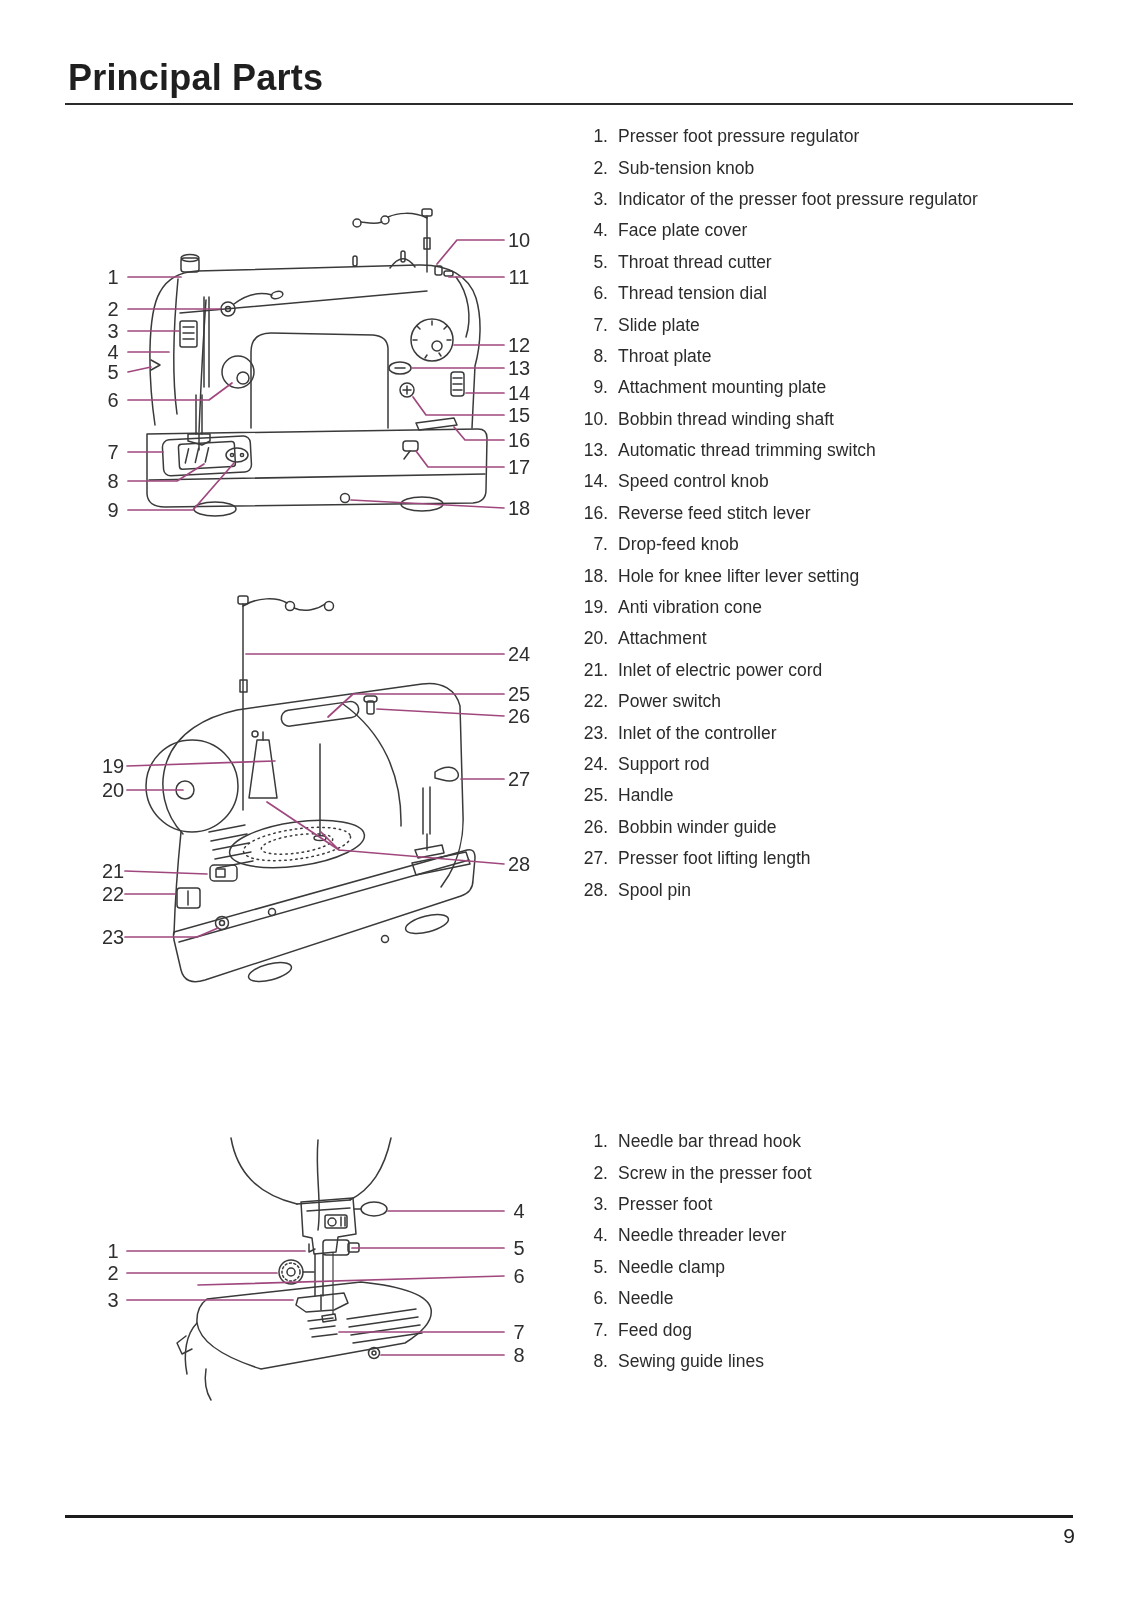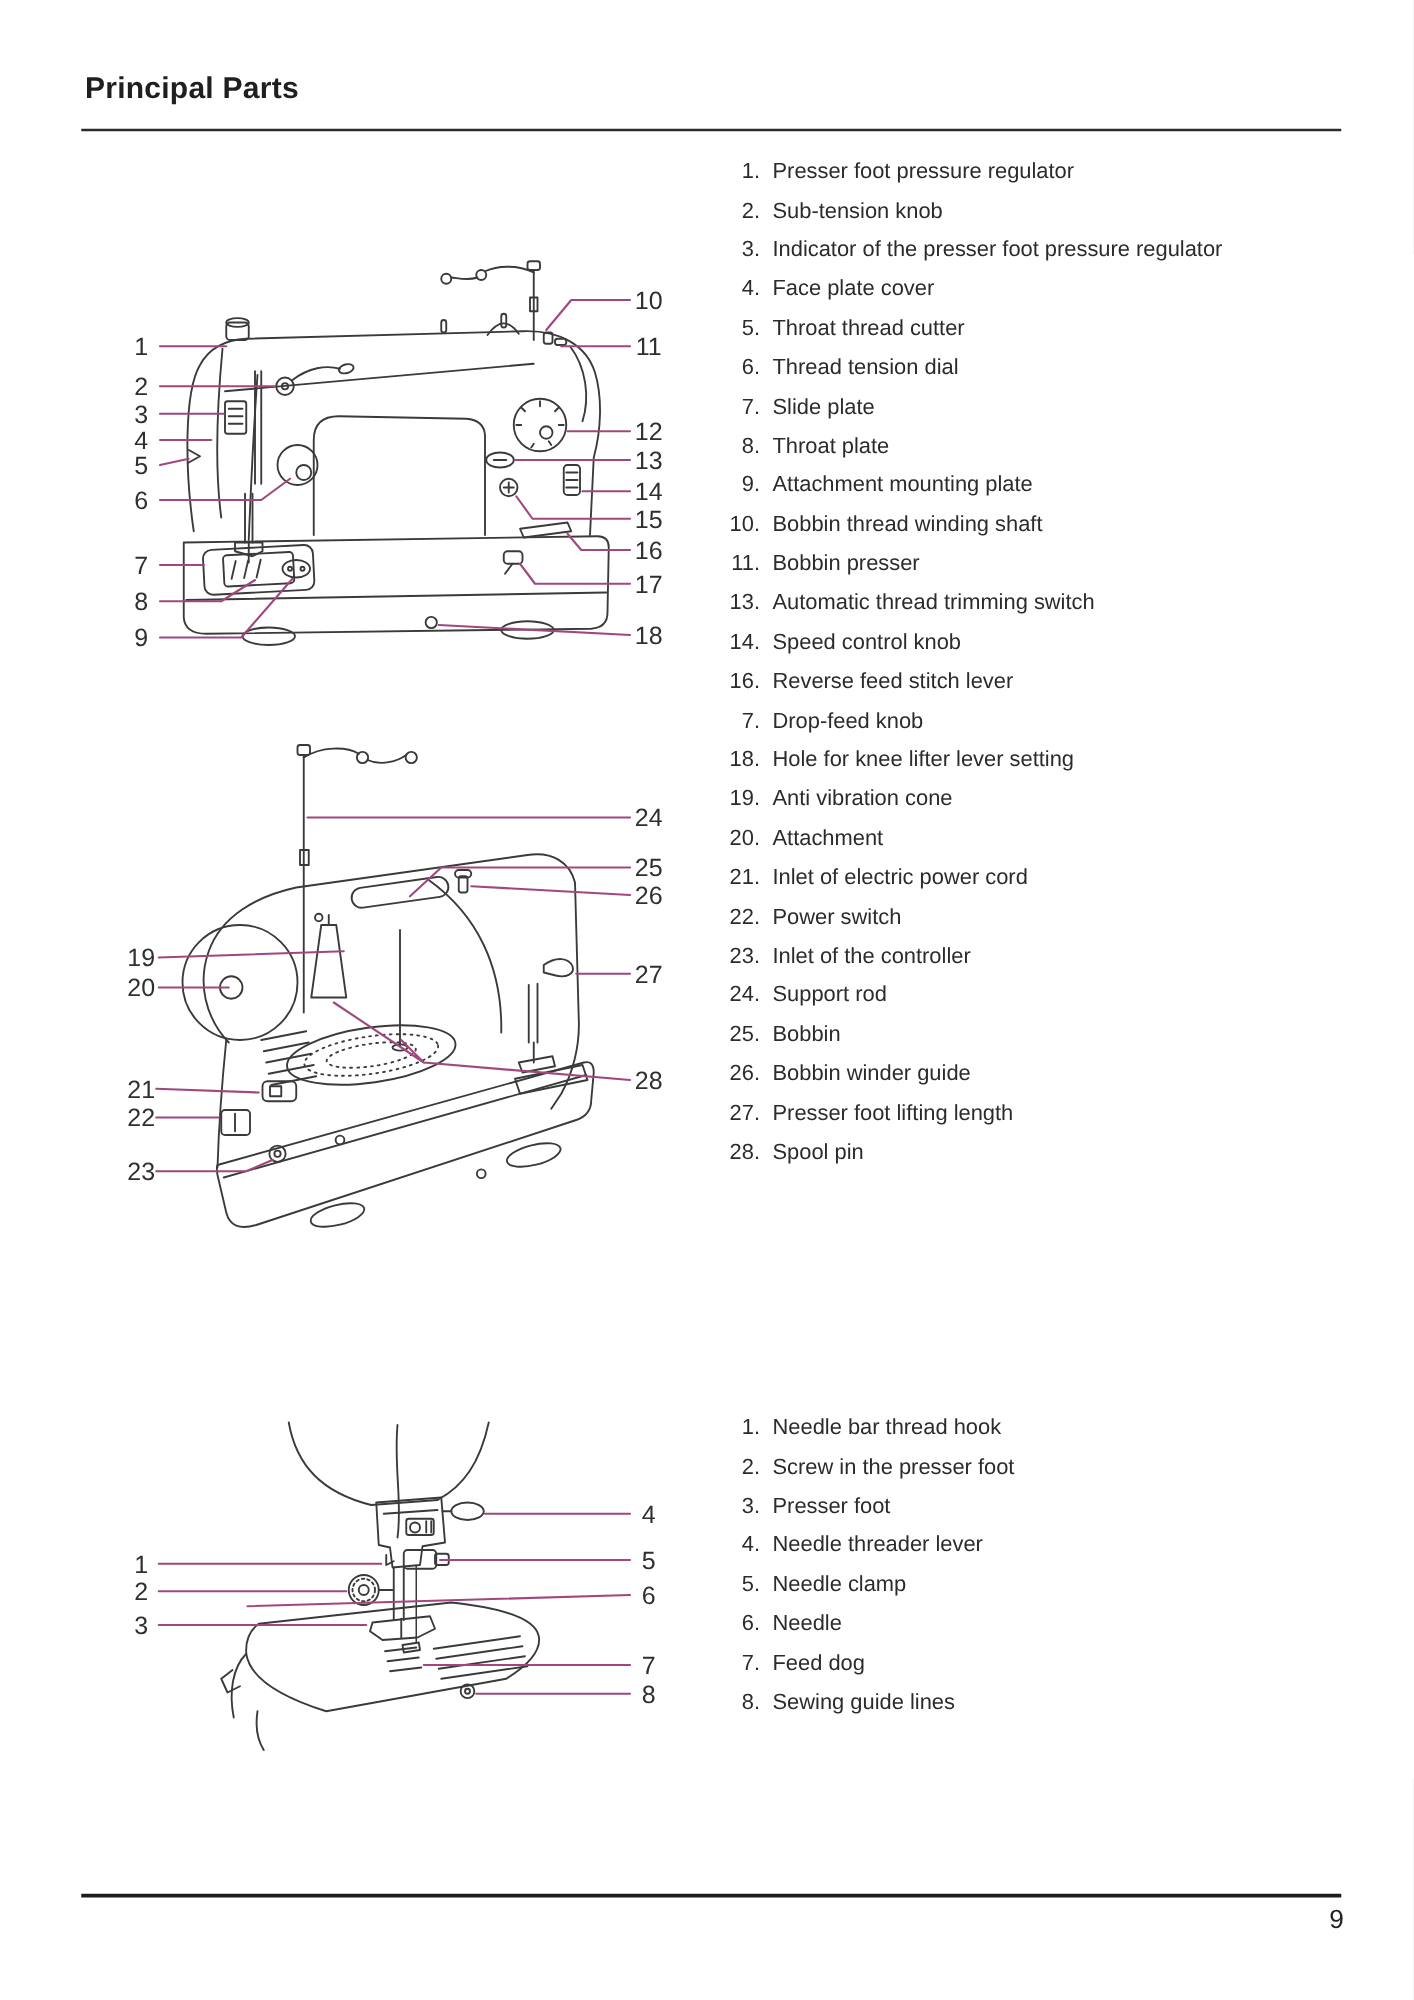--- a/index.html
+++ b/index.html
@@ -2,21 +2,21 @@
 <html><head>
 <meta charset="utf-8">
 <style>
   html,body{margin:0;padding:0;background:#e8e8e8;}
   .page{
     position:relative; width:1131px; height:1600px; background:#ffffff;
     font-family:"Liberation Sans", sans-serif; color:#2b2b2b; overflow:hidden;
     margin:0 auto;
   }
   .title{
-    position:absolute; left:68px; top:57px; font-size:24px; font-weight:700;
+    position:absolute; left:68px; top:57px; font-size:36px; font-weight:700;
     color:#1f1f1f; letter-spacing:0.2px;
   }
   .rule{position:absolute; left:65px; width:1008px; background:#2b2b2b;}
   .rule.top{top:103px; height:2px;}
   .rule.bottom{top:1515px; height:3px; background:#1c1c1c;}
   .pagenum{
     position:absolute; top:1524px; left:1030px; width:45px; text-align:right;
     font-size:21px; color:#222;
   }
   .plist{position:absolute; left:560px; width:545px;}
@@ -321,24 +321,20 @@
       </div>
       <div class="prow">
         <span class="pnum">9.</span>
         <span class="plbl">Attachment mounting plate</span>
       </div>
       <div class="prow">
         <span class="pnum">10.</span>
         <span class="plbl">Bobbin thread winding shaft</span>
       </div>
       <div class="prow">
-        <span class="pnum">11.</span>
-        <span class="plbl">Bobbin presser</span>
-      </div>
-      <div class="prow">
         <span class="pnum">13.</span>
         <span class="plbl">Automatic thread trimming switch</span>
       </div>
       <div class="prow">
         <span class="pnum">14.</span>
         <span class="plbl">Speed control knob</span>
       </div>
       <div class="prow">
         <span class="pnum">16.</span>
         <span class="plbl">Reverse feed stitch lever</span>
@@ -370,21 +366,21 @@
       <div class="prow">
         <span class="pnum">23.</span>
         <span class="plbl">Inlet of the controller</span>
       </div>
       <div class="prow">
         <span class="pnum">24.</span>
         <span class="plbl">Support rod</span>
       </div>
       <div class="prow">
         <span class="pnum">25.</span>
-        <span class="plbl">Bobbin</span>
+        <span class="plbl">Handle</span>
       </div>
       <div class="prow">
         <span class="pnum">26.</span>
         <span class="plbl">Bobbin winder guide</span>
       </div>
       <div class="prow">
         <span class="pnum">27.</span>
         <span class="plbl">Presser foot lifting length</span>
       </div>
       <div class="prow">

